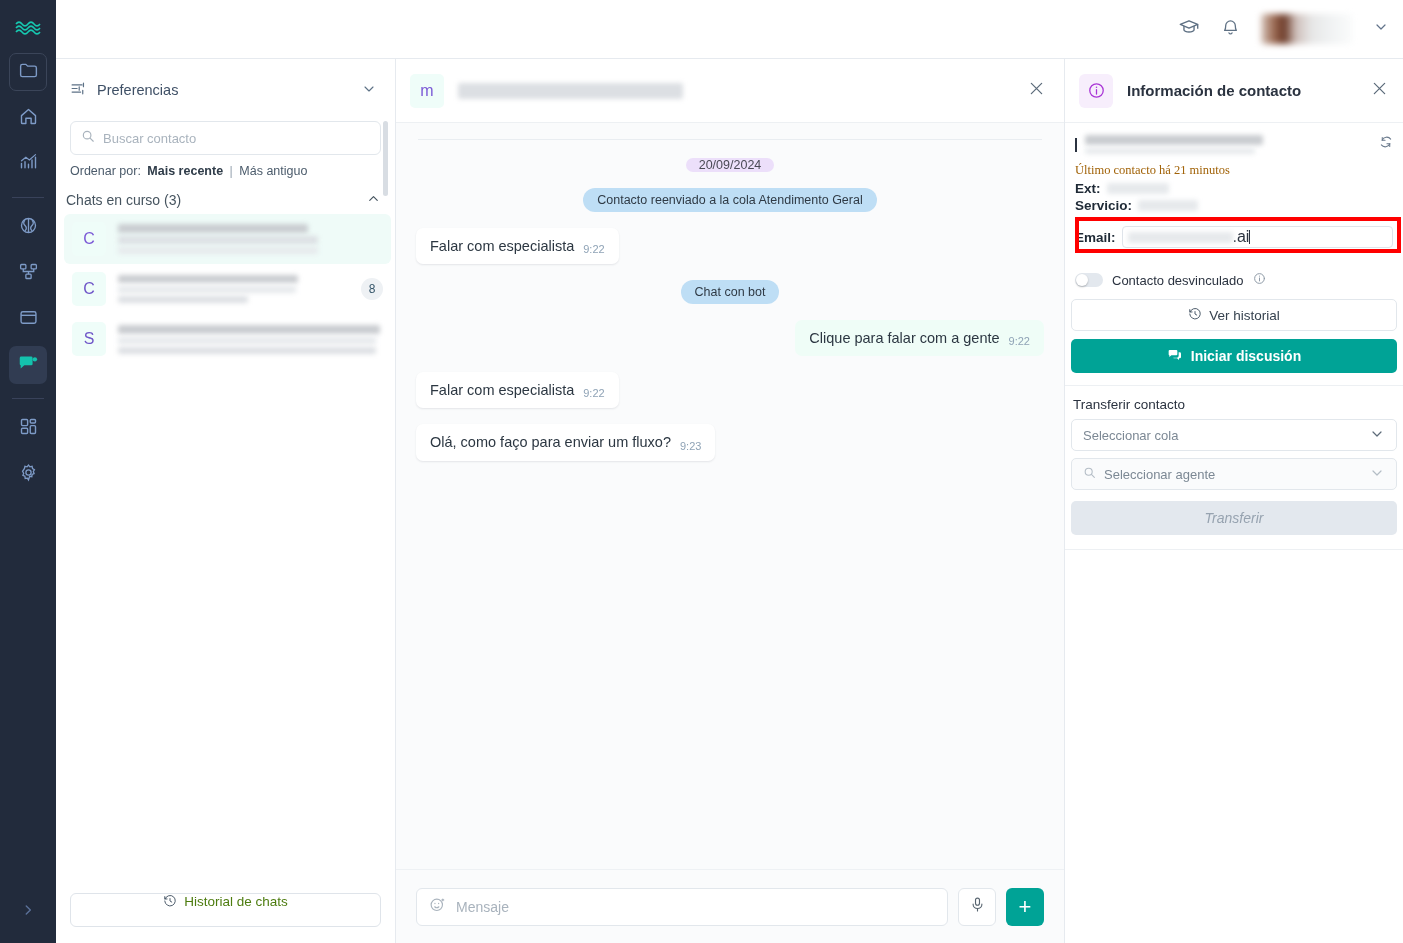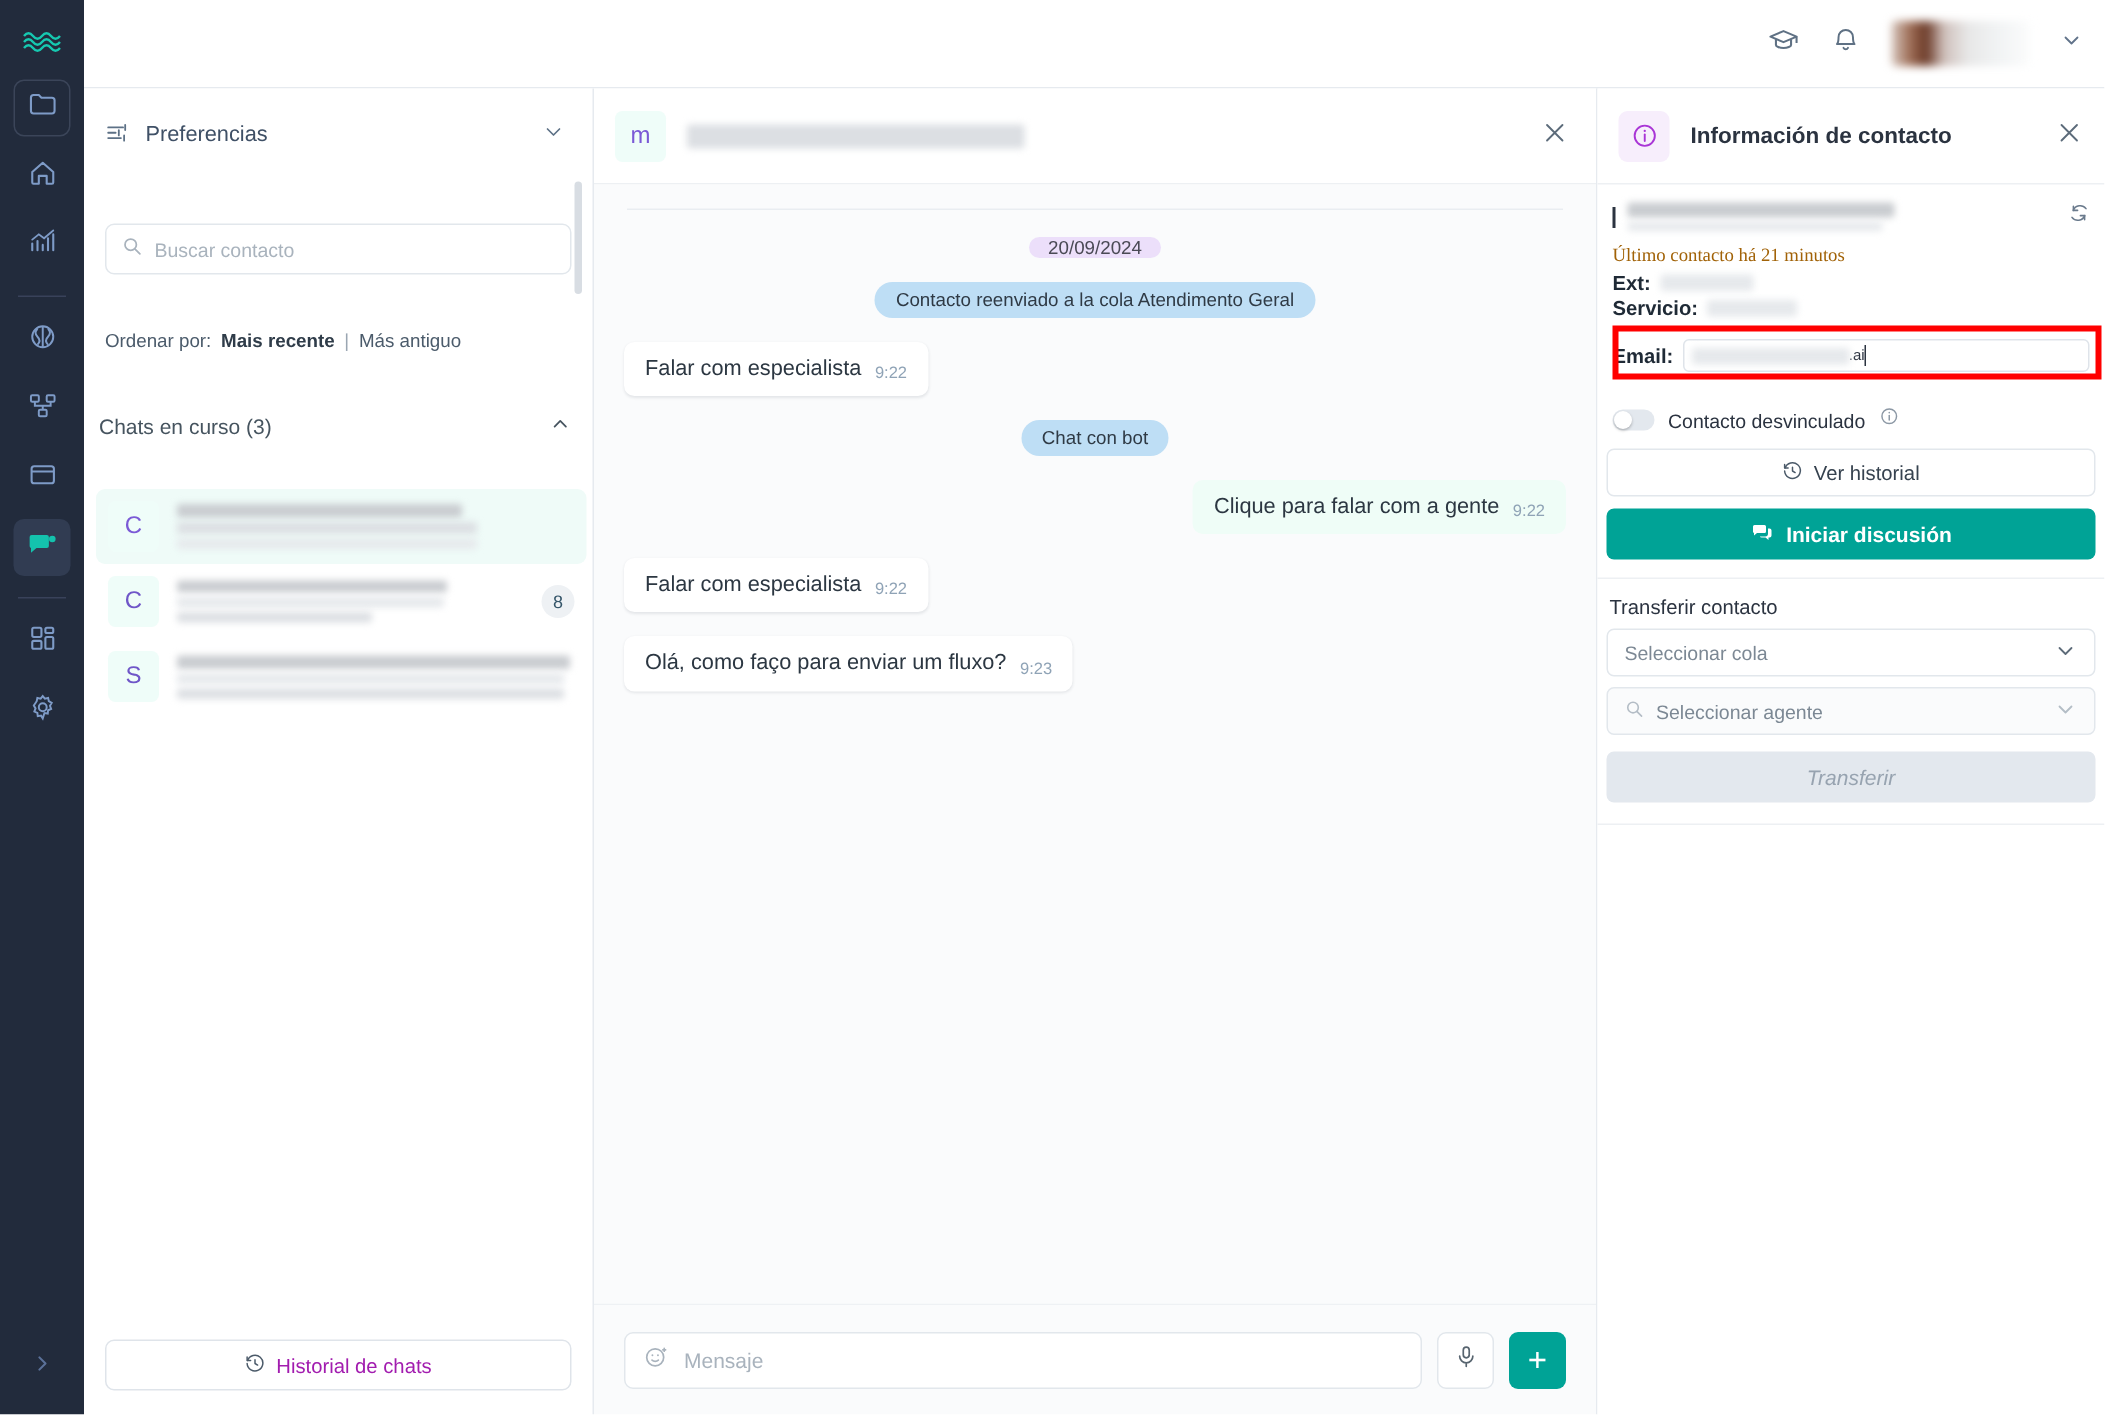--- a/index.html
+++ b/index.html
@@ -45,21 +45,21 @@
     filter: blur(3px);
   }
   .chev { color:#61738a; }
 
   
   .cols { flex: 1; display: flex; min-height: 0; }
 
   
   .listcol {
     width: 340px; flex: 0 0 340px; border-right: 1px solid #e6eaef;
-    display: flex; flex-direction: column; background: #fff; position: relative; gap: 28px;
+    display: flex; flex-direction: column; background: #fff; position: relative;
   }
   .prefs {
     height: 62px; display: flex; align-items: center; padding: 0 18px 0 14px; gap: 10px;
     color: #3f5066; font-size: 14.5px;
   }
   .prefs .ttl { flex: 1; }
   .search-wrap { padding: 0 14px; }
   .search-box {
     height: 34px; border: 1px solid #e2e7ec; border-radius: 6px;
     display: flex; align-items: center; gap: 8px; padding: 0 10px;
@@ -94,22 +94,22 @@
   .blurline { border-radius: 2px; filter: blur(2.4px); }
   .bl-stack { flex: 1; display: flex; flex-direction: column; gap: 3px; }
   .badge {
     min-width: 22px; height: 22px; border-radius: 11px; background: #eef1f4;
     color: #36566a; font-size: 12px; display: flex; align-items: center;
     justify-content: center; padding: 0 6px;
   }
   .listbottom { padding: 12px 14px 16px; }
   .btn-outline {
     width: 100%; height: 34px; border: 1px solid #dfe4ea; border-radius: 6px;
-    background: #fff; color: #a21caf; font-size: 13.5px;
-    display: flex; align-items: center; justify-content: center; gap: 7px;
+    background: #fff; color: #4d7c0f; font-size: 13.5px;
+    display: flex; justify-content: center; gap: 7px;
     font-family: "Liberation Sans", sans-serif;
   }
   .listscroll {
     position: absolute; left: 327px; top: 62px; width: 5px; height: 75px;
     background: #d8dde3; border-radius: 3px;
   }
 
   
   .convcol { flex: 1; display: flex; flex-direction: column; min-width: 0; border-right: 1px solid #e6eaef; }
   .convhead {
@@ -599,21 +599,21 @@
             <span>Servicio:</span>
             <span class="blurline b3" style="height:11px;width:60px;display:inline-block"></span>
           </div>
 
           <div class="emailwrap">
             <div class="redbox"></div>
             <div class="emailrow">
               <span class="fieldline" style="margin:0">Email:</span>
               <div class="emailinput">
                 <span class="blurline b3" style="height:11px;width:105px;display:inline-block"></span>
-                <span style="font-size:10px;color:#2b3340">.ai</span>
+                <span style="font-size:16px;color:#2b3340">.ai</span>
                 <span class="emailcursor"></span>
               </div>
             </div>
           </div>
 
           <div class="togglerow">
             <div class="toggle">
                 <div class="knob"></div>
               </div>
             <span class="t">Contacto desvinculado</span>

